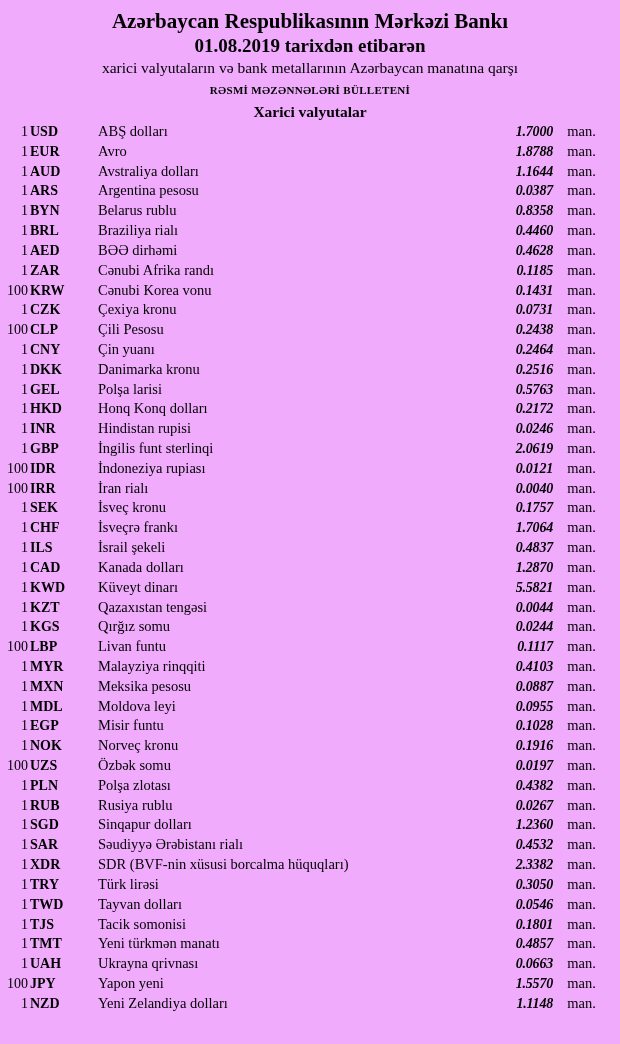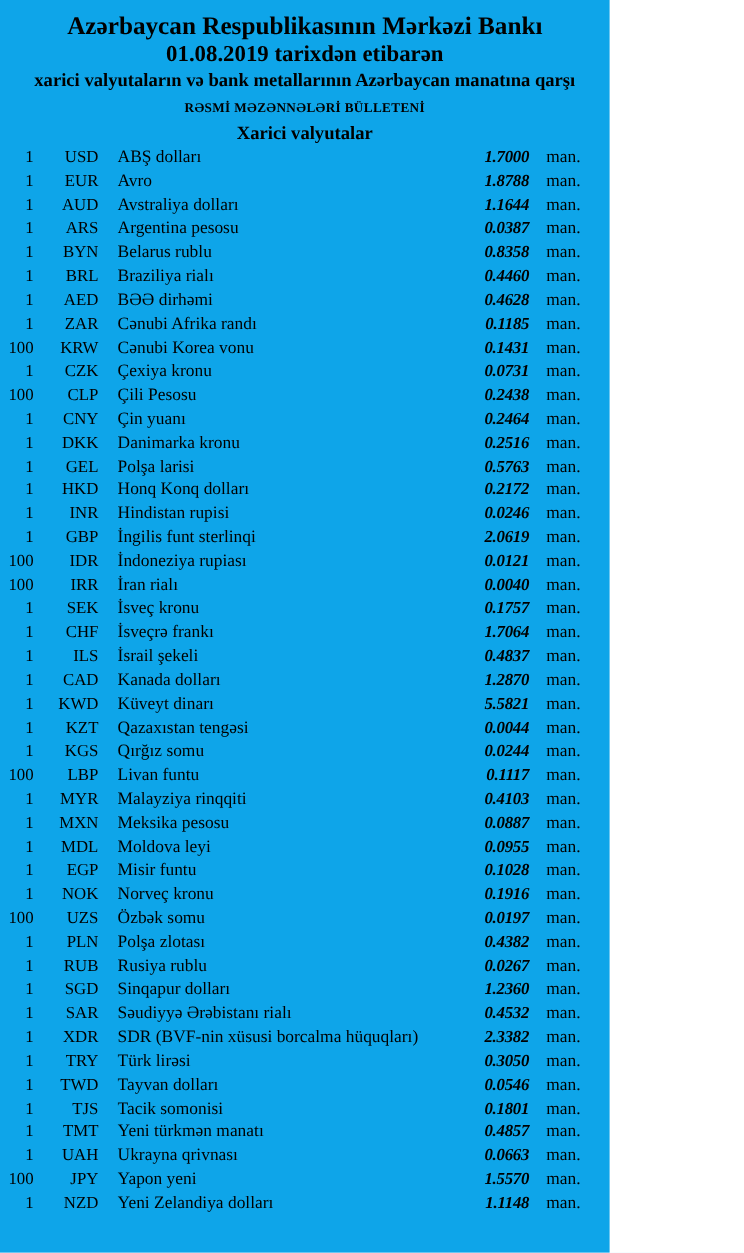--- a/index.html
+++ b/index.html
@@ -1,48 +1,48 @@
 <!DOCTYPE html>
 <html><head>
 <meta charset="utf-8">
 <style>
   html, body { margin: 0; padding: 0; background: #ffffff; }
   .page {
-    width: 508px;
+    width: 620px;
     height: 1044px;
-    background: #0ea5e9;
+    background: #f0abfc;
     color: #000000;
     font-family: "Liberation Serif", serif;
     overflow: hidden;
     box-sizing: border-box;
   }
   header { text-align: center; padding-top: 7px; }
   .title1 { font-size: 21px; font-weight: bold; line-height: 28px; }
   .title2 { font-size: 19px; font-weight: bold; line-height: 22px; }
-  .title3 { font-size: 15.5px; font-weight: bold; line-height: 22px; }
+  .title3 { font-size: 15.5px; font-weight: normal; line-height: 22px; }
   .title4 { font-size: 11px; font-weight: bold; line-height: 23px; letter-spacing: 0.3px; }
   .section-title {
     text-align: center;
     font-size: 15.5px;
     font-weight: bold;
     line-height: 20px;
   }
   .rates-table { margin-top: 0; }
   .row {
     display: flex;
     align-items: baseline;
     height: 19.82px;
     padding-left: 4px;
     padding-right: 22px;
     font-size: 14.5px;
     line-height: 19.82px;
     white-space: nowrap;
   }
   .qty  { width: 24px; text-align: right; font-size: 14px; flex: none; }
-  .code { width: 52px; margin-left: 2px; text-align: right; font-size: 14px; flex: none; }
+  .code { width: 52px; margin-left: 2px; text-align: left; font-size: 14px; flex: none; font-weight: bold; }
   .name { flex: 1; margin-left: 16px; overflow: hidden; }
   .rate {
     width: 70px; flex: none;
     text-align: right;
     font-weight: bold;
     font-style: italic;
     font-size: 14px;
     letter-spacing: -0.2px;
   }
   .unit { width: 33px; flex: none; margin-left: 12px; text-align: center; }

